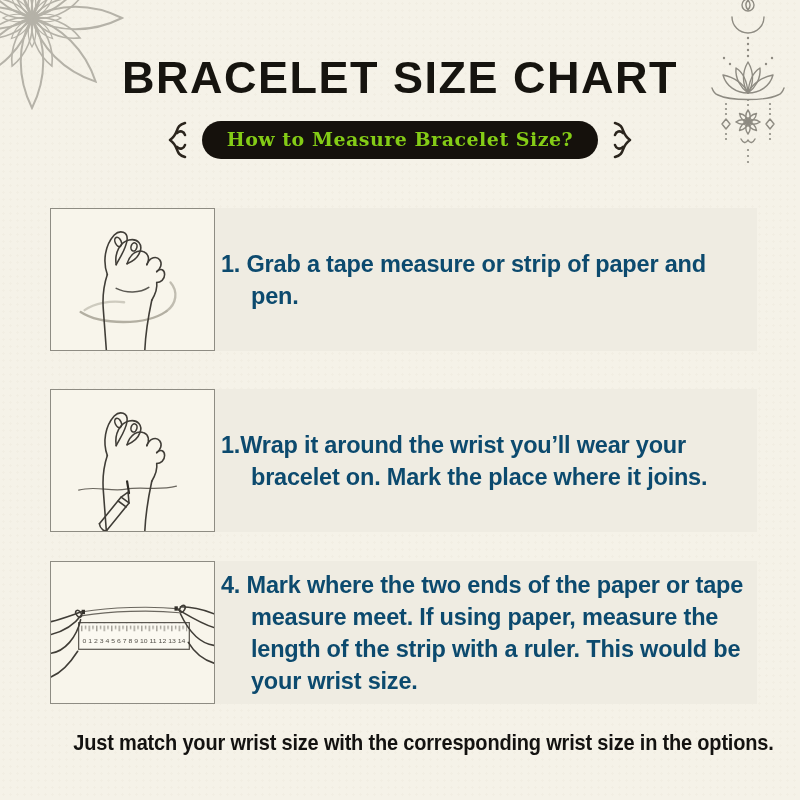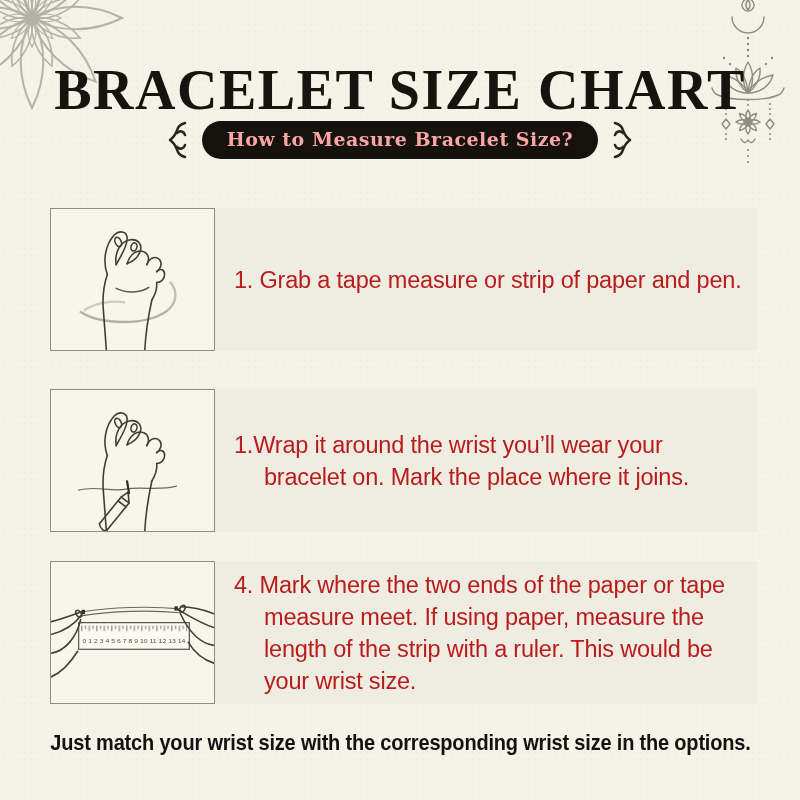--- a/index.html
+++ b/index.html
@@ -13,34 +13,34 @@
     color:#22211e;
   }
   
   .mandala{position:absolute;left:-68px;top:-70px;width:200px;height:180px;}
   .mandala path,.mandala circle{fill:none;stroke:#b5b2a8;}
   .lotus-ornament{position:absolute;left:702px;top:0;width:92px;height:168px;}
   .lotus-ornament path,.lotus-ornament circle{fill:none;stroke:#8e8b82;stroke-width:1.4;stroke-linecap:round;stroke-linejoin:round;}
   .lotus-ornament circle.dot{fill:#8e8b82;stroke:none;}
   
   .title{
-    position:absolute;top:58px;left:0;width:100%;
+    position:absolute;top:52px;left:0;width:100%;
     text-align:center;
-    font-family:Liberation Serif, serif;
-    font-weight:700;font-size:56px;letter-spacing:1.5px;
+    font-family:Liberation Sans, sans-serif;
+    font-weight:700;font-size:45px;letter-spacing:1.5px;
     color:#16140f;margin:0;
   }
   .badge-row{
     position:absolute;top:120px;left:0;width:100%;
     display:flex;justify-content:center;align-items:center;gap:12px;
   }
   .flourish{width:26px;height:40px;flex:0 0 auto;}
   .flourish path{fill:none;stroke:#2b251d;stroke-width:2.6;stroke-linecap:round;stroke-linejoin:round;}
   .badge{
-    background:#15110c;color:#fca5a5;
+    background:#15110c;color:#84cc16;
     border-radius:20px;
     padding:7px 25px 9px 25px;
     font-family:"DejaVu Serif", serif;
     font-weight:700;font-size:19px;letter-spacing:0.5px;
     white-space:nowrap;
   }
   
   .steps{position:absolute;left:50px;top:208px;width:707px;}
   .step{
     position:relative;height:143px;background:#efece2;
@@ -54,29 +54,29 @@
   }
   .step-figure svg{width:100%;height:100%;display:block;}
   .ink{fill:none;stroke:#403d37;stroke-width:1.6;stroke-linecap:round;stroke-linejoin:round;}
   .ink-light{fill:none;stroke:#b3afa2;stroke-width:2.4;stroke-linecap:round;}
   .ink-mid{fill:none;stroke:#6b675f;stroke-width:1.2;stroke-linecap:round;}
   .step-body{
     margin-left:171px;height:100%;
     display:flex;align-items:center;
   }
   .step-text{
-    margin:13px;width:540px;
-    font-size:23.5px;line-height:32px;font-weight:400;
-    letter-spacing:-0.2px;color:#b91c1c;
+    margin:0;width:540px;
+    font-size:23.5px;line-height:32px;font-weight:700;
+    letter-spacing:-0.2px;color:#0c4a6e;
     padding-left:30px;text-indent:-30px;
   }
   
   .footer-note{
     position:absolute;top:731px;left:0;width:100%;
-    text-align:center;margin:0;
+    text-align:right;margin:0;
   }
   .footer-note span{
     display:inline-block;
     font-size:21.5px;font-weight:600;color:#131210;
     transform:scaleX(0.93);transform-origin:50% 50%;
     white-space:nowrap;letter-spacing:-0.2px;
   }
 </style>
 </head>
 <body>

